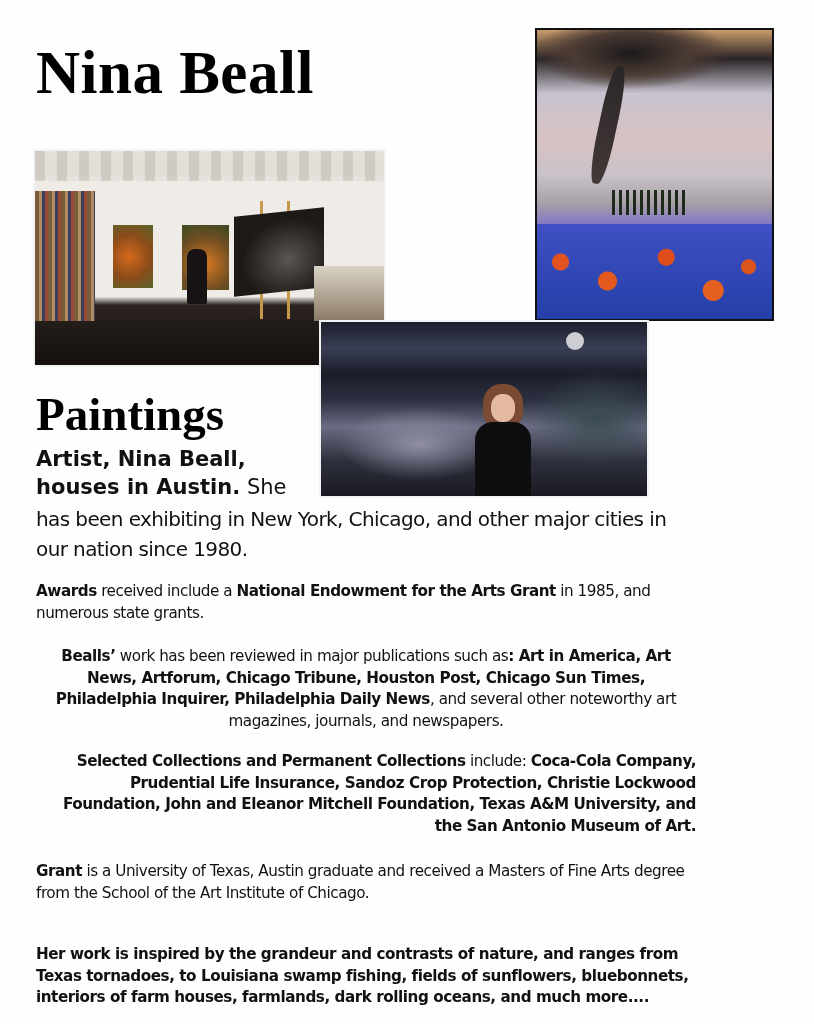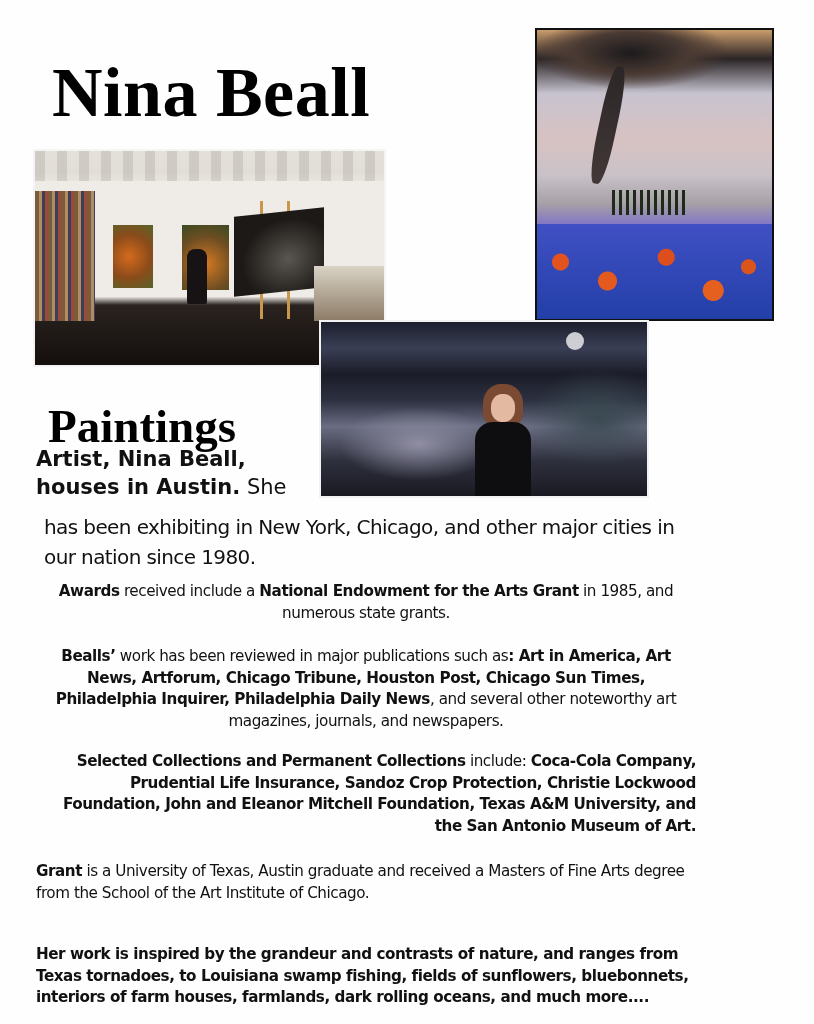--- a/index.html
+++ b/index.html
@@ -1,17 +1,17 @@
 <!DOCTYPE html>
 <html><head>
 <meta charset="utf-8">
 <style>
   html, body { margin: 0; padding: 0; background: #fefefe; }
   body { width: 814px; height: 1024px; position: relative; overflow: hidden; font-family: "DejaVu Sans", sans-serif; color: #111; }
-  .title { position: absolute; left: 36px; top: 42px; font-family: "Liberation Serif", serif; font-weight: bold; font-size: 70px; line-height: 1; letter-spacing: 0.5px; margin: 16px; color: #000; }
+  .title { position: absolute; left: 36px; top: 42px; font-family: "Liberation Serif", serif; font-weight: bold; font-size: 61px; line-height: 1; letter-spacing: 0.5px; margin: 0; color: #000; }
   .photo { position: absolute; overflow: hidden; }
   .studio { left: 33px; top: 149px; width: 353px; height: 218px; border: 2px solid #f4f4f4; box-sizing: border-box;
     background: linear-gradient(180deg, #d8d4cf 0%, #c7c2bb 10%, #efebe6 14%, #efebe6 68%, #2a2320 72%, #140f0d 100%); }
   .studio .ceiling { position:absolute; left:0; top:0; width:100%; height:30px; background: repeating-linear-gradient(90deg,#cfcac3 0 10px,#e6e2dc 10px 22px); opacity:.85; }
   .studio .rack { position:absolute; left:0; top:40px; width:60px; height:130px; background: repeating-linear-gradient(90deg,#7a5b3a 0 4px,#b08c62 4px 7px,#3d3f5a 7px 10px,#9a4a36 10px 13px); }
   .studio .p1 { position:absolute; left:78px; top:74px; width:40px; height:63px; background: radial-gradient(circle at 40% 50%, #d46a1d, #8a4b1a 55%, #58642b); }
   .studio .p2 { position:absolute; left:147px; top:74px; width:47px; height:65px; background: radial-gradient(circle at 50% 60%, #d87a22, #6d4d22 60%, #3b4a22); }
   .studio .p3 { position:absolute; left:199px; top:61px; width:90px; height:80px; background: radial-gradient(ellipse at 60% 60%, #5a5752, #1c1916 60%); transform: skewY(-6deg); }
   .studio .easel { position:absolute; left:225px; top:50px; width:30px; height:118px; border-left:3px solid #c8984a; border-right:3px solid #c8984a; box-sizing:border-box; }
   .studio .person { position:absolute; left:152px; top:98px; width:20px; height:55px; background:#171314; border-radius:8px 8px 2px 2px; }
@@ -27,28 +27,28 @@
   .ocean { left: 319px; top: 320px; width: 330px; height: 178px; border: 2px solid #f2f2f2; box-sizing: border-box;
     background:
       radial-gradient(ellipse 30% 40% at 85% 55%, #3a4a52, transparent 70%),
       radial-gradient(ellipse 35% 30% at 30% 70%, #8f8ea3, transparent 70%),
       linear-gradient(180deg, #1b1e2c 0%, #3a3f55 15%, #1b1c28 30%, #2c3040 45%, #6a6d82 60%, #2d2f3c 80%, #1a1a22 100%); }
   .ocean .moon { position:absolute; left:245px; top:10px; width:18px; height:18px; border-radius:50%; background:#e9e9ec; opacity:.85; }
   .ocean .woman { position:absolute; left:152px; top:62px; width:60px; height:115px; }
   .ocean .woman .hair { position:absolute; left:10px; top:0; width:40px; height:42px; border-radius:45% 45% 30% 30%; background:#7b4a32; }
   .ocean .woman .face { position:absolute; left:18px; top:10px; width:24px; height:28px; border-radius:45%; background:#e4b9a2; }
   .ocean .woman .body { position:absolute; left:2px; top:38px; width:56px; height:77px; border-radius:18px 18px 0 0; background:#0e0d10; }
-  .subtitle { position: absolute; left: 36px; top: 391px; font-family: "Liberation Serif", serif; font-weight: bold; font-size: 47px; line-height: 1; margin: 12px; color: #000; }
+  .subtitle { position: absolute; left: 36px; top: 391px; font-family: "Liberation Serif", serif; font-weight: bold; font-size: 47px; line-height: 1; margin: 0; color: #000; }
   .intro { position: absolute; left: 36px; top: 445px; font-family: "DejaVu Sans", sans-serif; font-size: 21px; line-height: 28px; margin:0; color:#111; }
   .intro b { font-weight: bold; }
   .intro .l1 { display:block; }
-  .cont { position: absolute; left: 36px; top: 504px; width: 640px; font-family: "DejaVu Sans", sans-serif; font-size: 20px; line-height: 30px; margin:8px; color:#111; letter-spacing: -0.6px; }
+  .cont { position: absolute; left: 36px; top: 504px; width: 640px; font-family: "DejaVu Sans", sans-serif; font-size: 20px; line-height: 30px; margin:0; color:#111; letter-spacing: -0.6px; }
   .para { position: absolute; left: 36px; width: 660px; font-family: "DejaVu Sans", sans-serif; font-size: 15.2px; line-height: 21.5px; margin: 0; color:#111; letter-spacing: -0.45px; }
   .para b { font-weight: bold; }
-  .p-awards { top: 581px; text-align: center; }
+  .p-awards { top: 581px; }
   .p-reviews { top: 646px; text-align: center; }
   .p-collections { top: 751px; text-align: right; }
   .p-education { top: 861px; }
   .p-inspiration { top: 944px; font-weight: bold; }
 </style>
 </head>
 <body>
 
 <h1 class="title">Nina Beall</h1>
 

